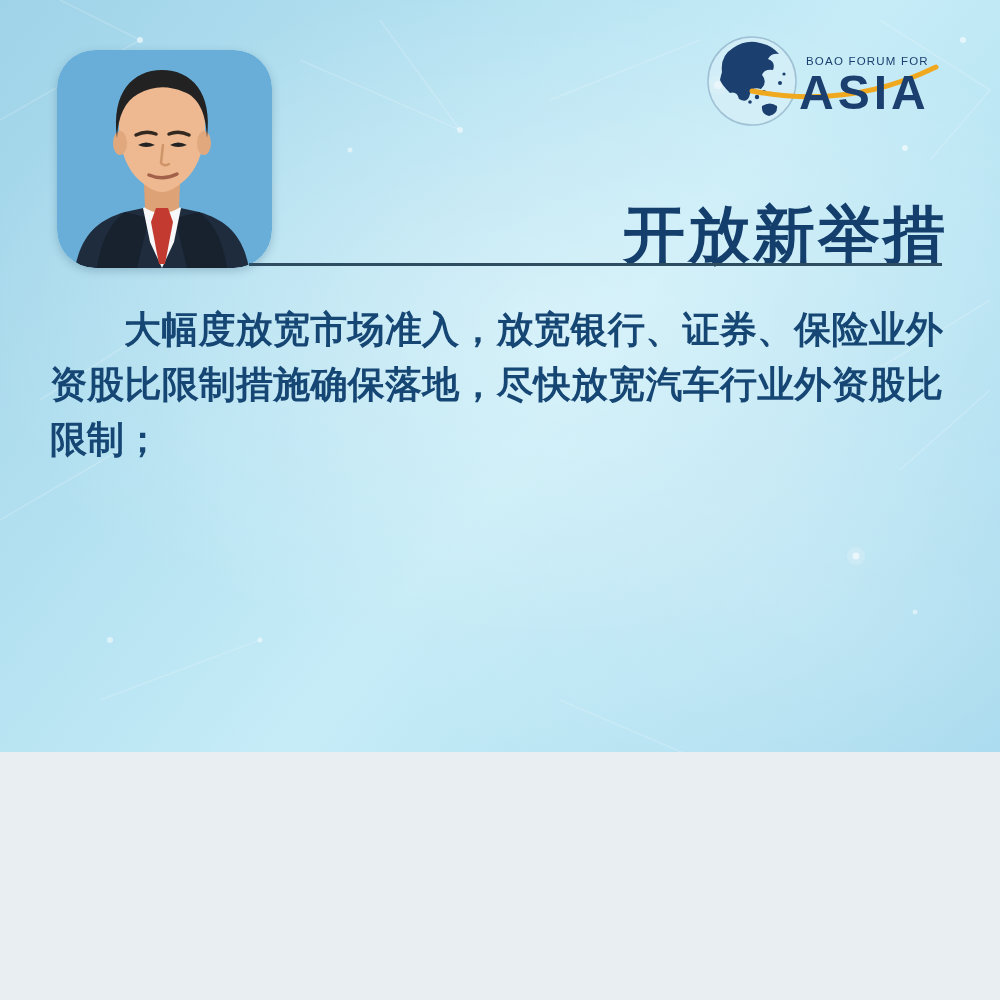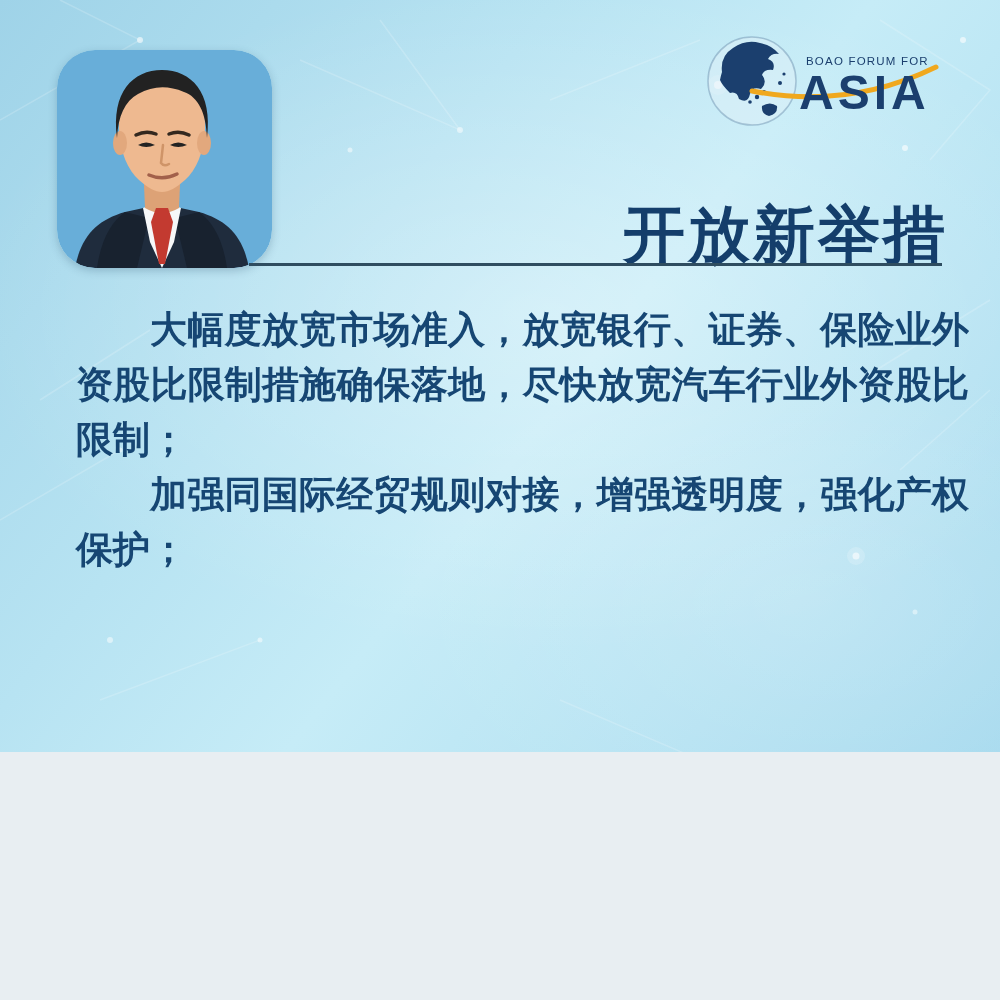--- a/index.html
+++ b/index.html
@@ -17,21 +17,21 @@
     border-radius:38px;overflow:hidden;box-shadow:0 3px 8px rgba(30,70,100,0.25);
   }
   .photo svg{display:block;width:100%;height:100%;}
   .boao{position:absolute;left:700px;top:28px;width:250px;height:115px;}
   .page-title{
     position:absolute;top:181px;right:52px;
     font-size:62px;font-weight:bold;color:#143e6b;letter-spacing:3px;white-space:nowrap;margin-top:12px;
   }
   .title-underline{position:absolute;left:249px;top:263px;width:693px;height:3px;background:#2f4d60;}
   .body-text{
-    position:absolute;left:76px;top:302px;width:893px;
+    position:absolute;left:50px;top:302px;width:893px;
     color:#164673;font-size:37px;line-height:55px;font-weight:bold;
     text-align:justify;
   }
   .body-text p{margin:0;text-indent:2em;}
   .footer-rule{position:absolute;left:57px;top:874px;width:801px;height:4px;background:#3c4d55;}
   .brand{
     position:absolute;left:855px;top:878px;width:80px;height:86px;border-radius:16px;
     background:linear-gradient(140deg,#f14b34 0%,#d7231d 55%,#b8121a 100%);
     color:#fff;text-align:center;font-weight:bold;
     box-shadow:0 2px 5px rgba(120,20,10,0.3);
@@ -127,21 +127,20 @@
     <path d="M52,63 Q148,82 236,39" stroke="#f0a81e" stroke-width="5" fill="none" stroke-linecap="round"></path>
     <text x="106" y="37" font-size="11.5" letter-spacing="1.2" fill="#1b3f6e" font-family="Liberation Sans, sans-serif">BOAO FORUM FOR</text>
     <text x="99" y="81" font-size="48" font-weight="bold" letter-spacing="4" fill="#1b3f6e" font-family="Liberation Sans, sans-serif">ASIA</text>
   </svg>
 
   <div class="page-title">开放新举措</div>
   <div class="title-underline"></div>
 
   <div class="body-text">
     <p>大幅度放宽市场准入，放宽银行、证券、保险业外资股比限制措施确保落地，尽快放宽汽车行业外资股比限制；</p>
-    <p>加强同国际经贸规则对接，增强透明度，强化产权保护；</p>
   </div>
 
   <div class="footer-rule"></div>
   <div class="brand">
     <span class="plus">+</span>
     <span class="l1">环球</span>
     <span class="l2">资讯</span>
   </div>
 
 </div>

